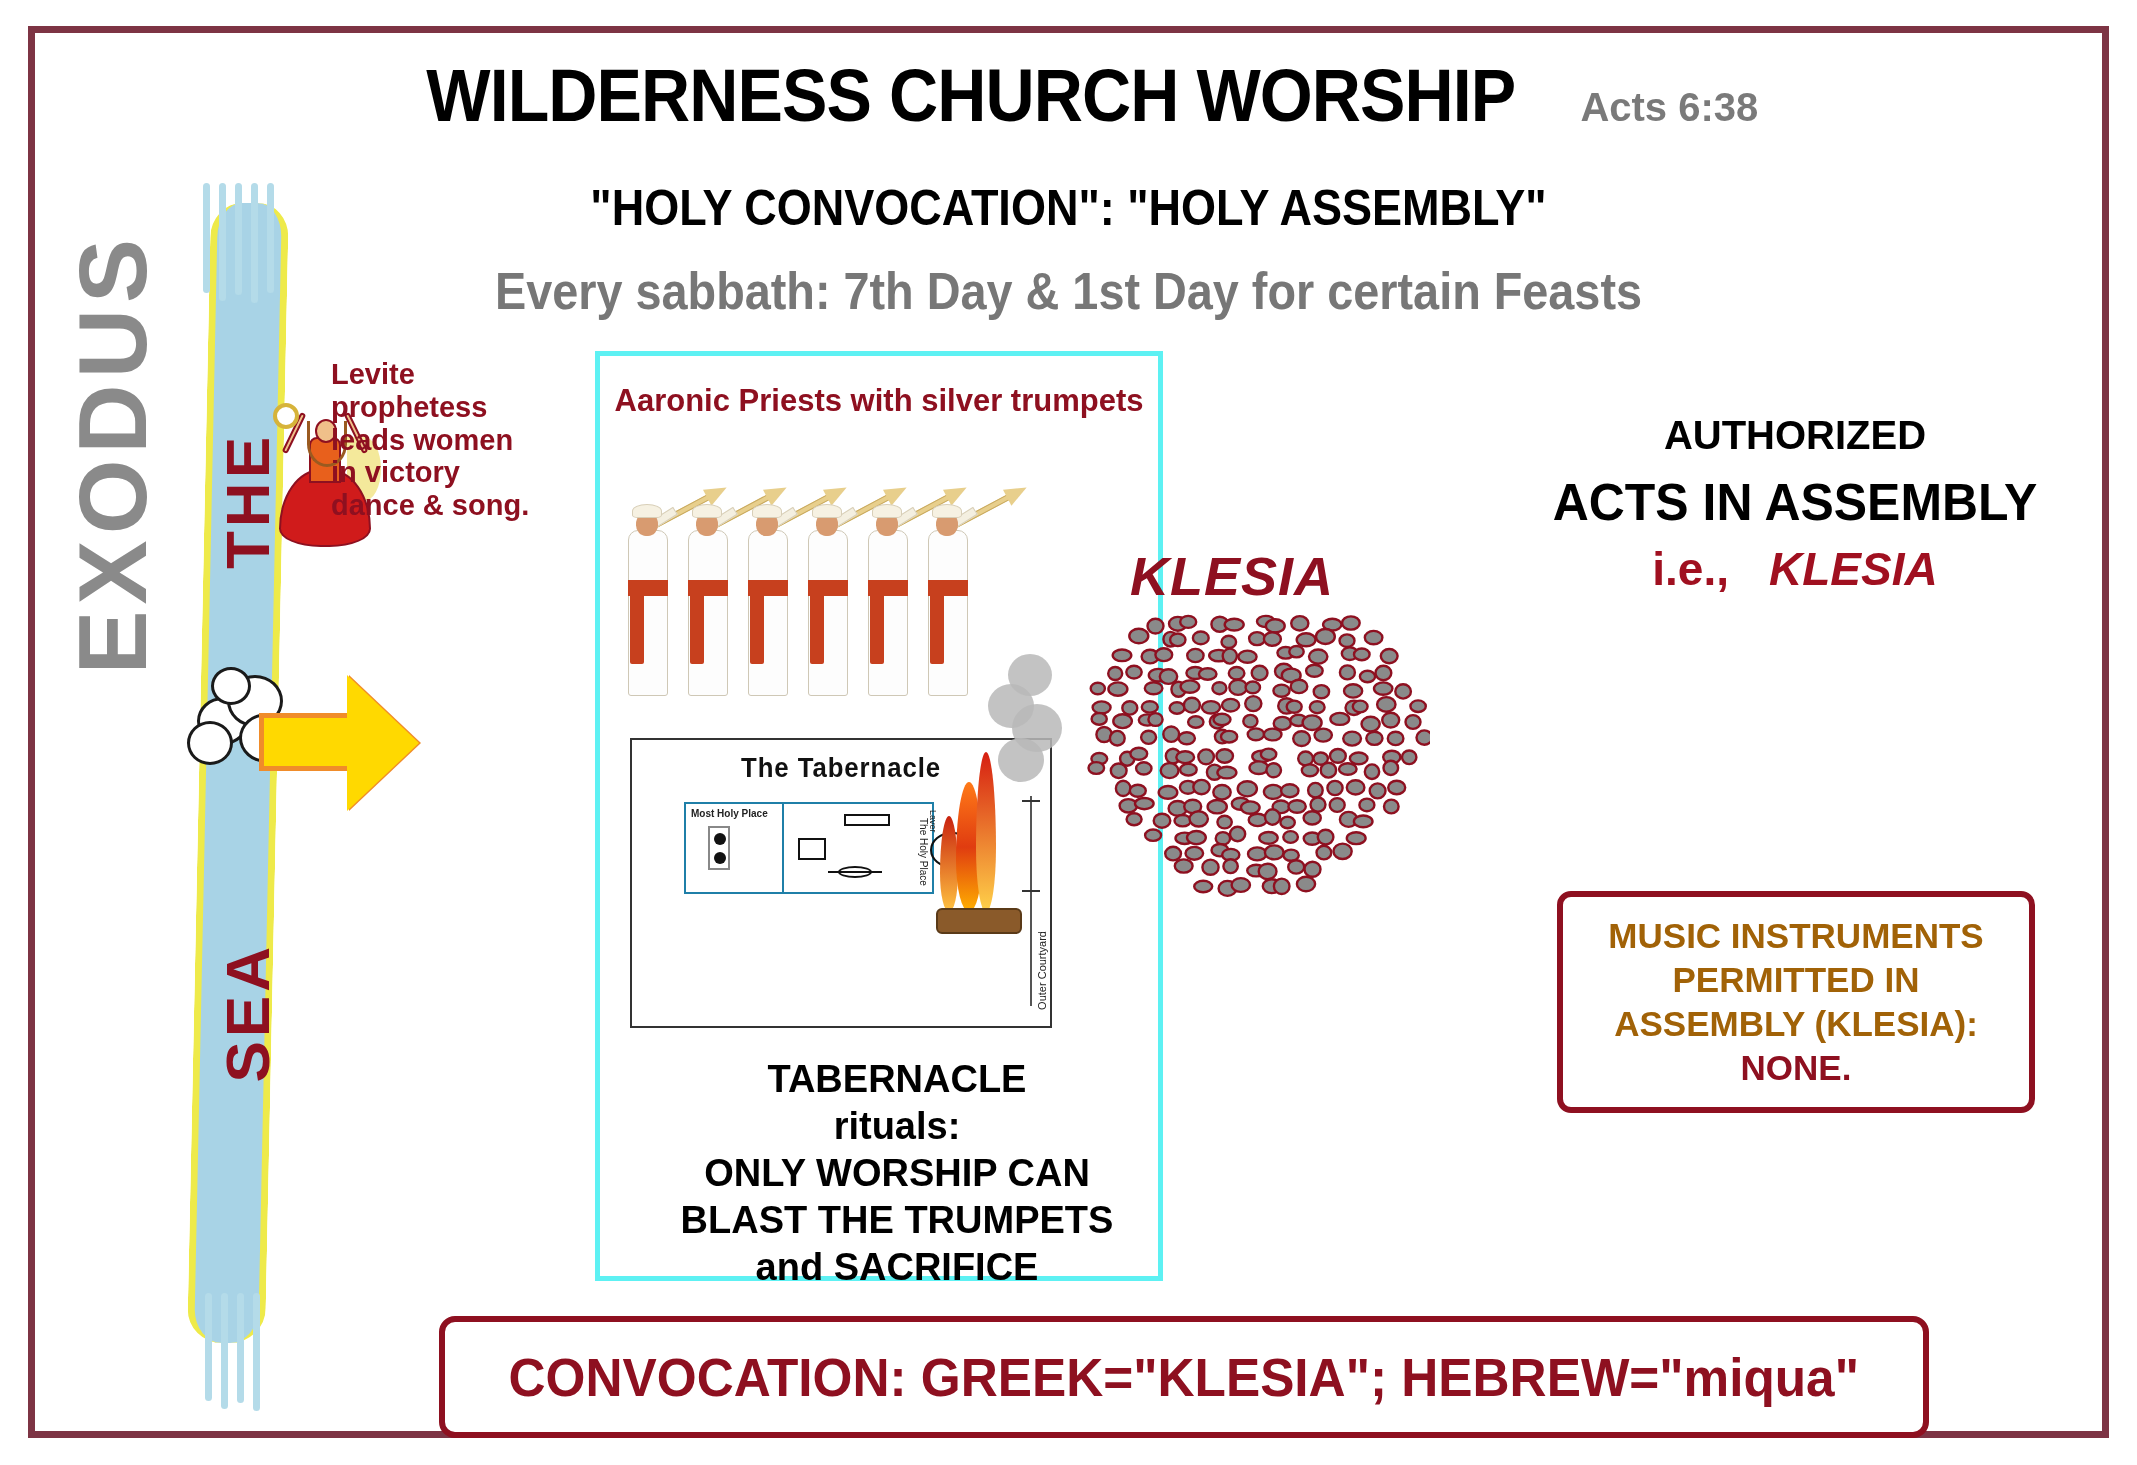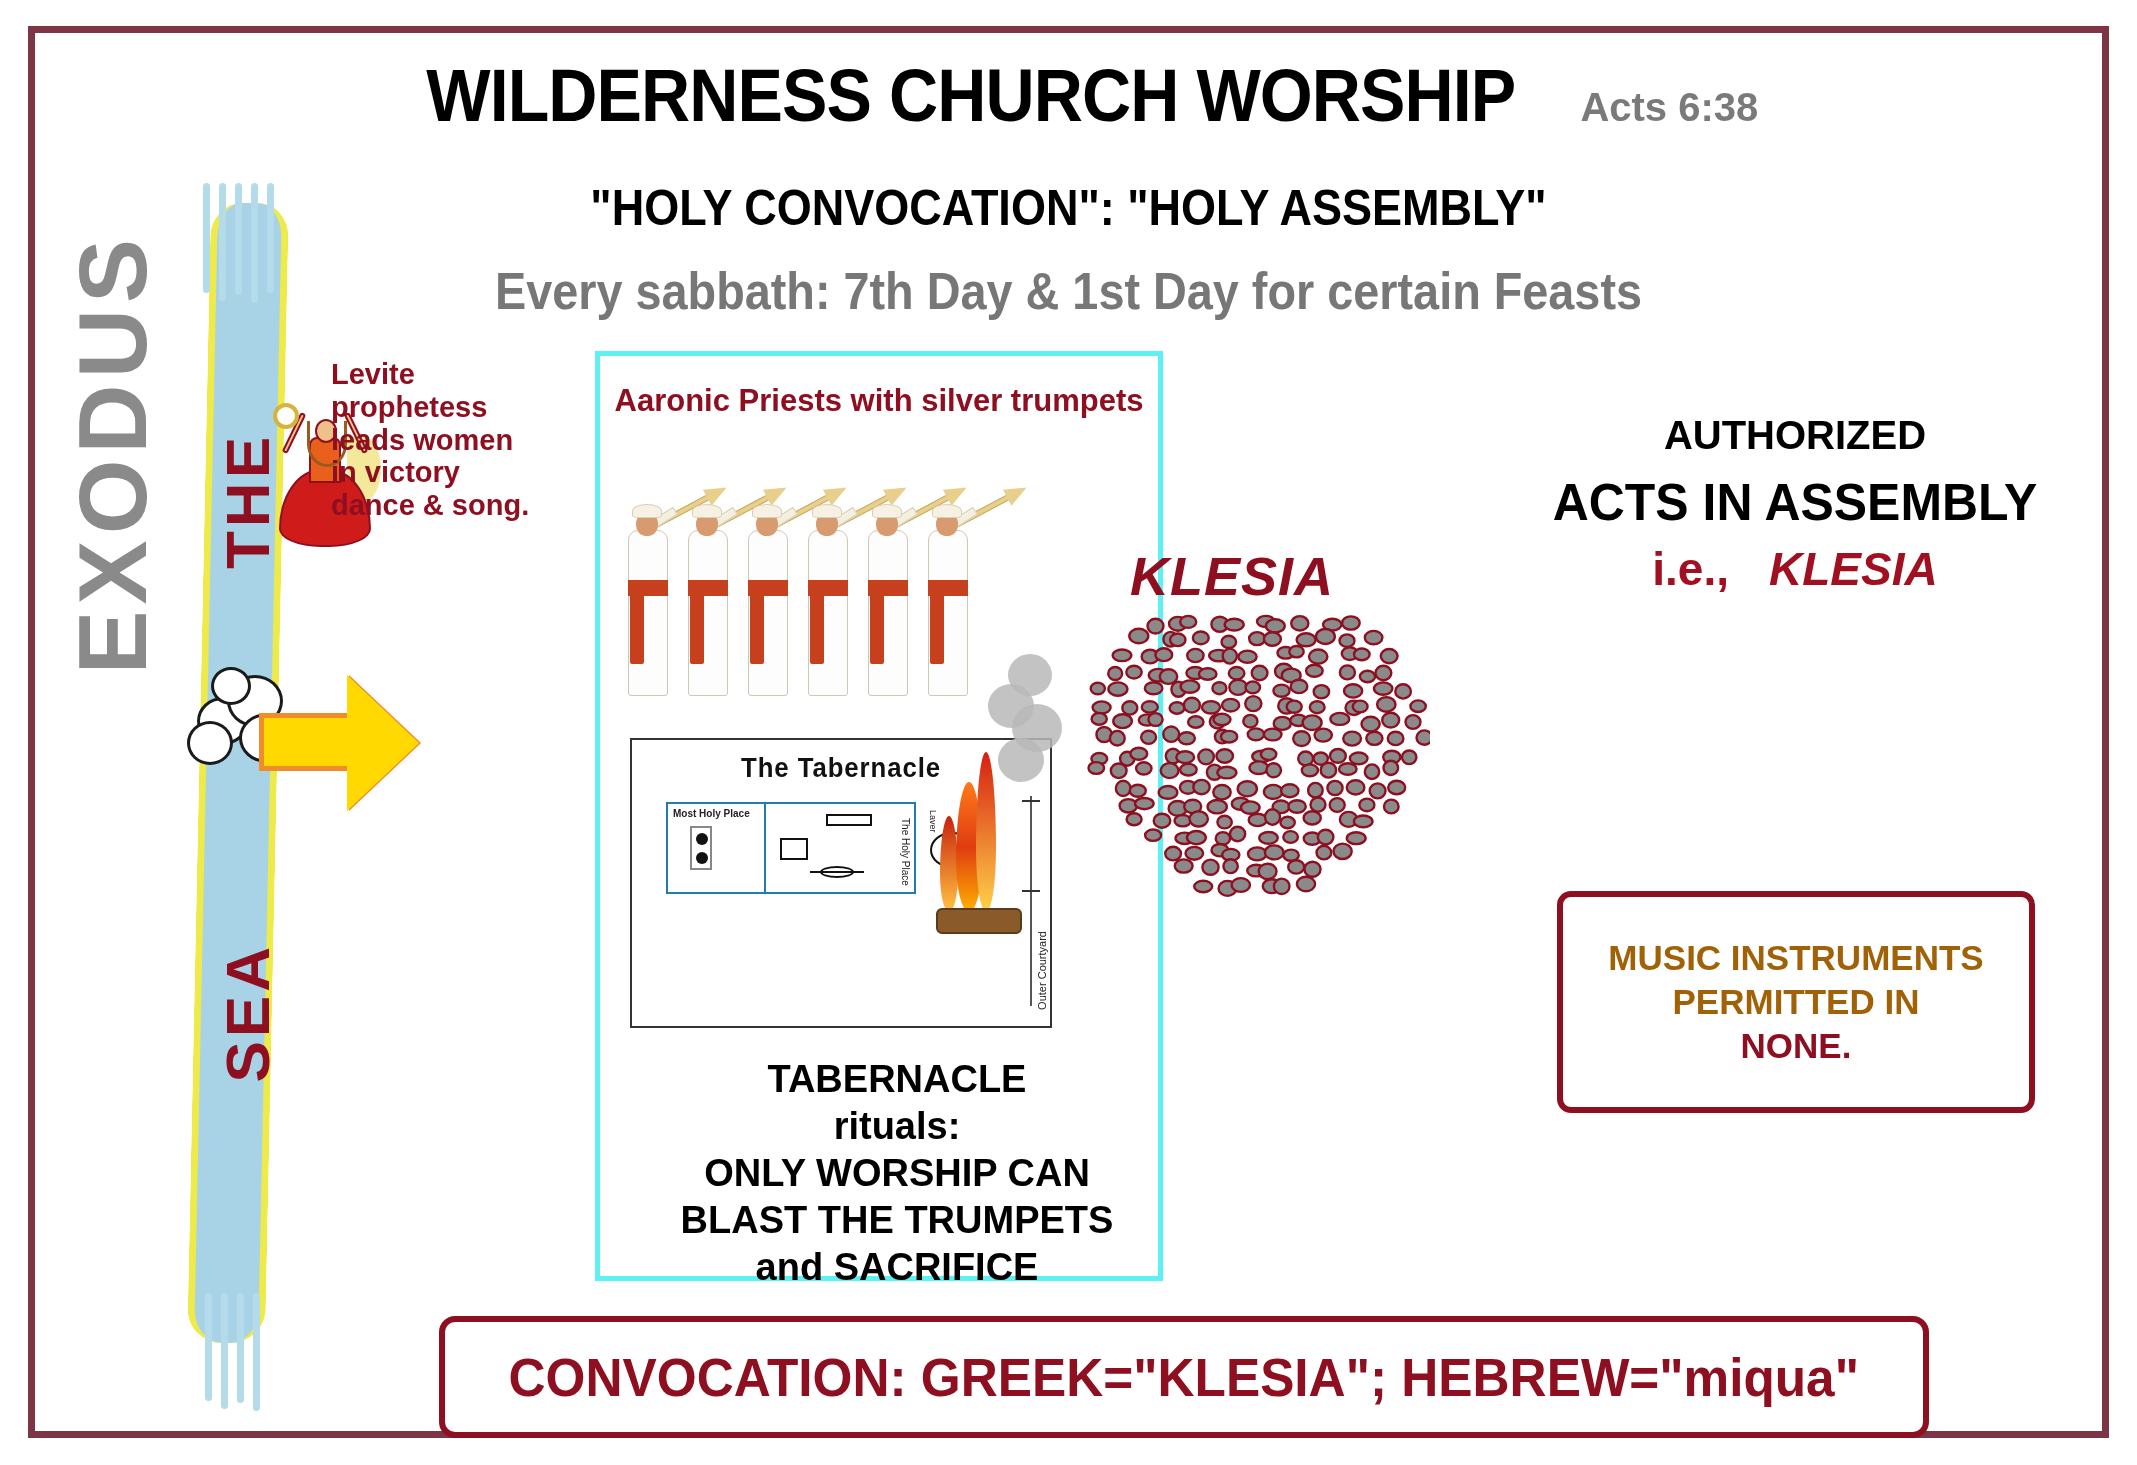--- a/index.html
+++ b/index.html
@@ -232,21 +232,21 @@
     width:422px; height:290px;
     border:2px solid #333333; background:#ffffff;
   }
   #tab-title {
     position:absolute; left:0; top:12px; width:100%;
     text-align:center; font-size:28px; font-weight:bold;
     color:#111111; letter-spacing:1px;
     transform:scaleX(.92);
   }
   #tab-plan {
-    position:absolute; left:34px; top:62px;
+    position:absolute; left:52px; top:62px;
     width:250px; height:92px;
     border:2px solid #1f7fa8;
     display:flex;
   }
   #mhp { width:98px; border-right:2px solid #1f7fa8; position:relative; }
   #mhp-label {
     position:absolute; left:5px; top:4px;
     font-size:10px; font-weight:bold; color:#222;
   }
   #ark {
@@ -781,20 +781,21 @@
     <div id="authorized">AUTHORIZED</div>
     <div id="acts-title">ACTS IN ASSEMBLY</div>
     <div id="ie-line">
       <span>i.e.,</span><span class="klesia-it">KLESIA</span>
     </div>
   </div>
 
   <div id="music-box">
     <div class="music-line">MUSIC INSTRUMENTS</div>
     <div class="music-line">PERMITTED   IN</div>
+    <div class="music-line">ASSEMBLY (KLESIA):</div>
     <div class="music-line" id="music-none">NONE.</div>
   </div>
 
   <div id="convocation-box">
     <div id="convocation-text">CONVOCATION:  GREEK="KLESIA";  HEBREW="miqua"</div>
   </div>
 
 </div>
 
 </body></html>

